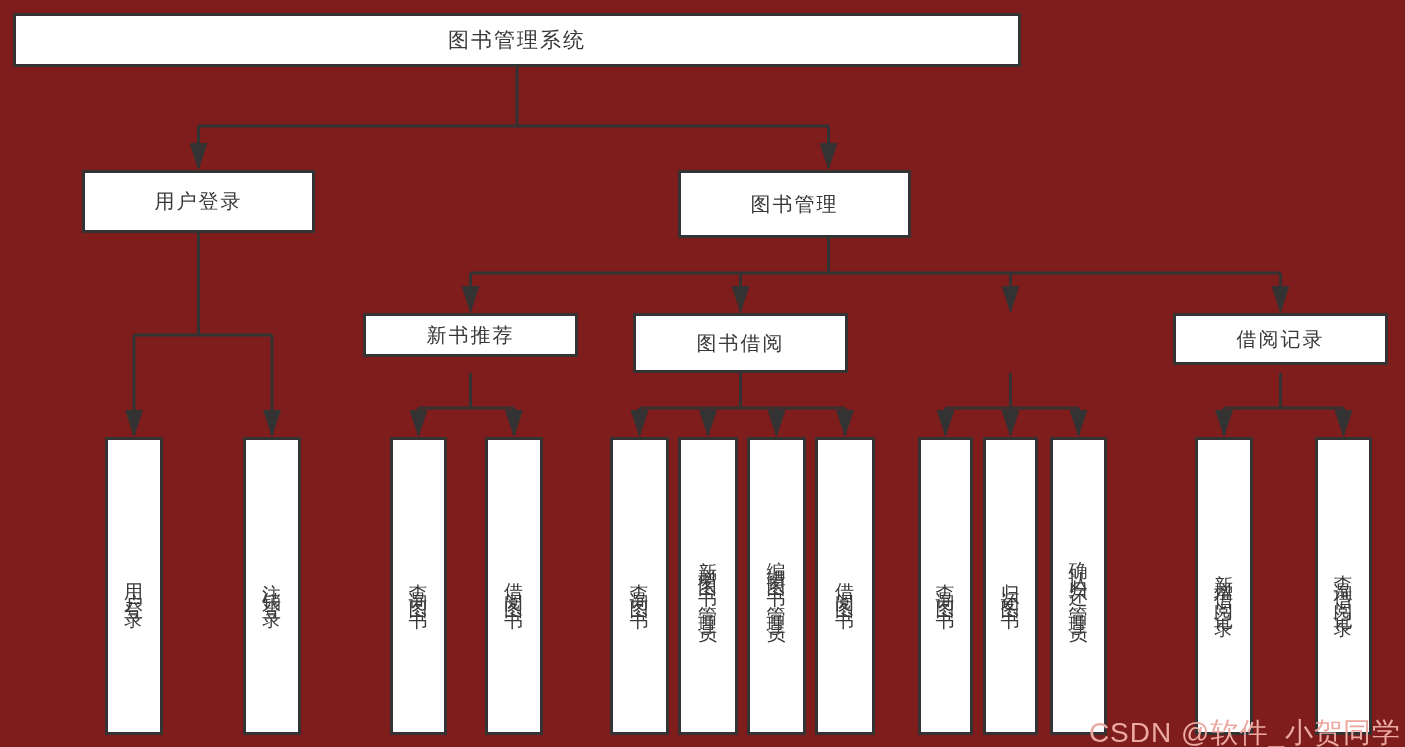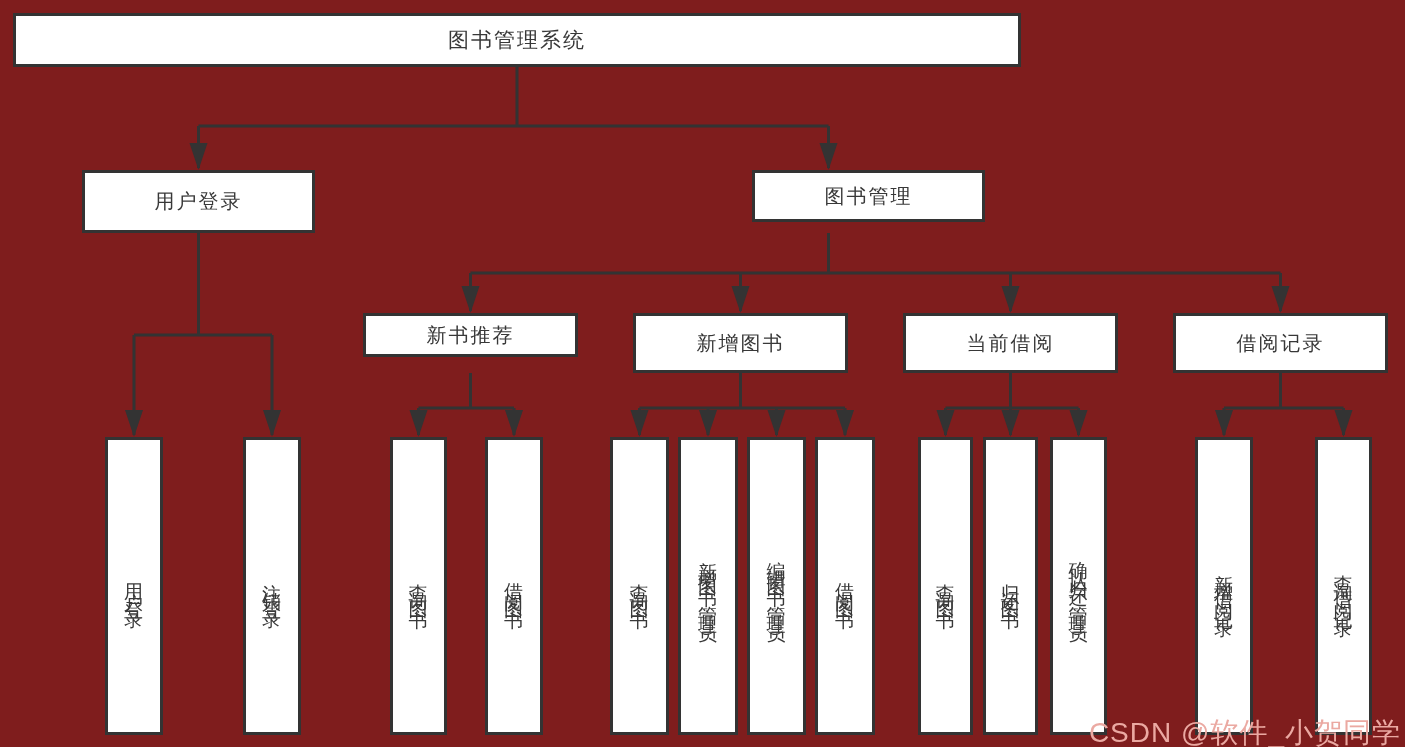--- a/index.html
+++ b/index.html
@@ -93,34 +93,31 @@
     </g>
   </svg>
 
   <div class="box h root" style="left:13px;top:13px;width:1008px;height:54px">
     <span>图书管理系统</span>
   </div>
 
   <div class="box h" style="left:82px;top:170px;width:233px;height:63px">
     <span>用户登录</span>
   </div>
-  <div class="box h" style="left:752px;top:170px;width:233px;height:52px">
+  <div class="box h" style="left:678px;top:170px;width:233px;height:68px">
     <span>图书管理</span>
   </div>
 
   <div class="box h" style="left:363px;top:313px;width:215px;height:44px">
     <span>新书推荐</span>
   </div>
   <div class="box h" style="left:633px;top:313px;width:215px;height:60px">
-    <span>新增图书</span>
+    <span>图书借阅</span>
   </div>
-  <div class="box h" style="left:903px;top:313px;width:215px;height:60px">
-    <span>当前借阅</span>
-  </div>
-  <div class="box h" style="left:1173px;top:313px;width:215px;height:60px">
+  <div class="box h" style="left:1173px;top:313px;width:215px;height:52px">
     <span>借阅记录</span>
   </div>
 
   <div class="box v" style="left:105px;top:437px;width:58px;height:298px">
     <span>用户登录</span>
   </div>
   <div class="box v" style="left:243px;top:437px;width:58px;height:298px">
     <span>注销登录</span>
   </div>
   <div class="box v" style="left:390px;top:437px;width:57px;height:298px">

